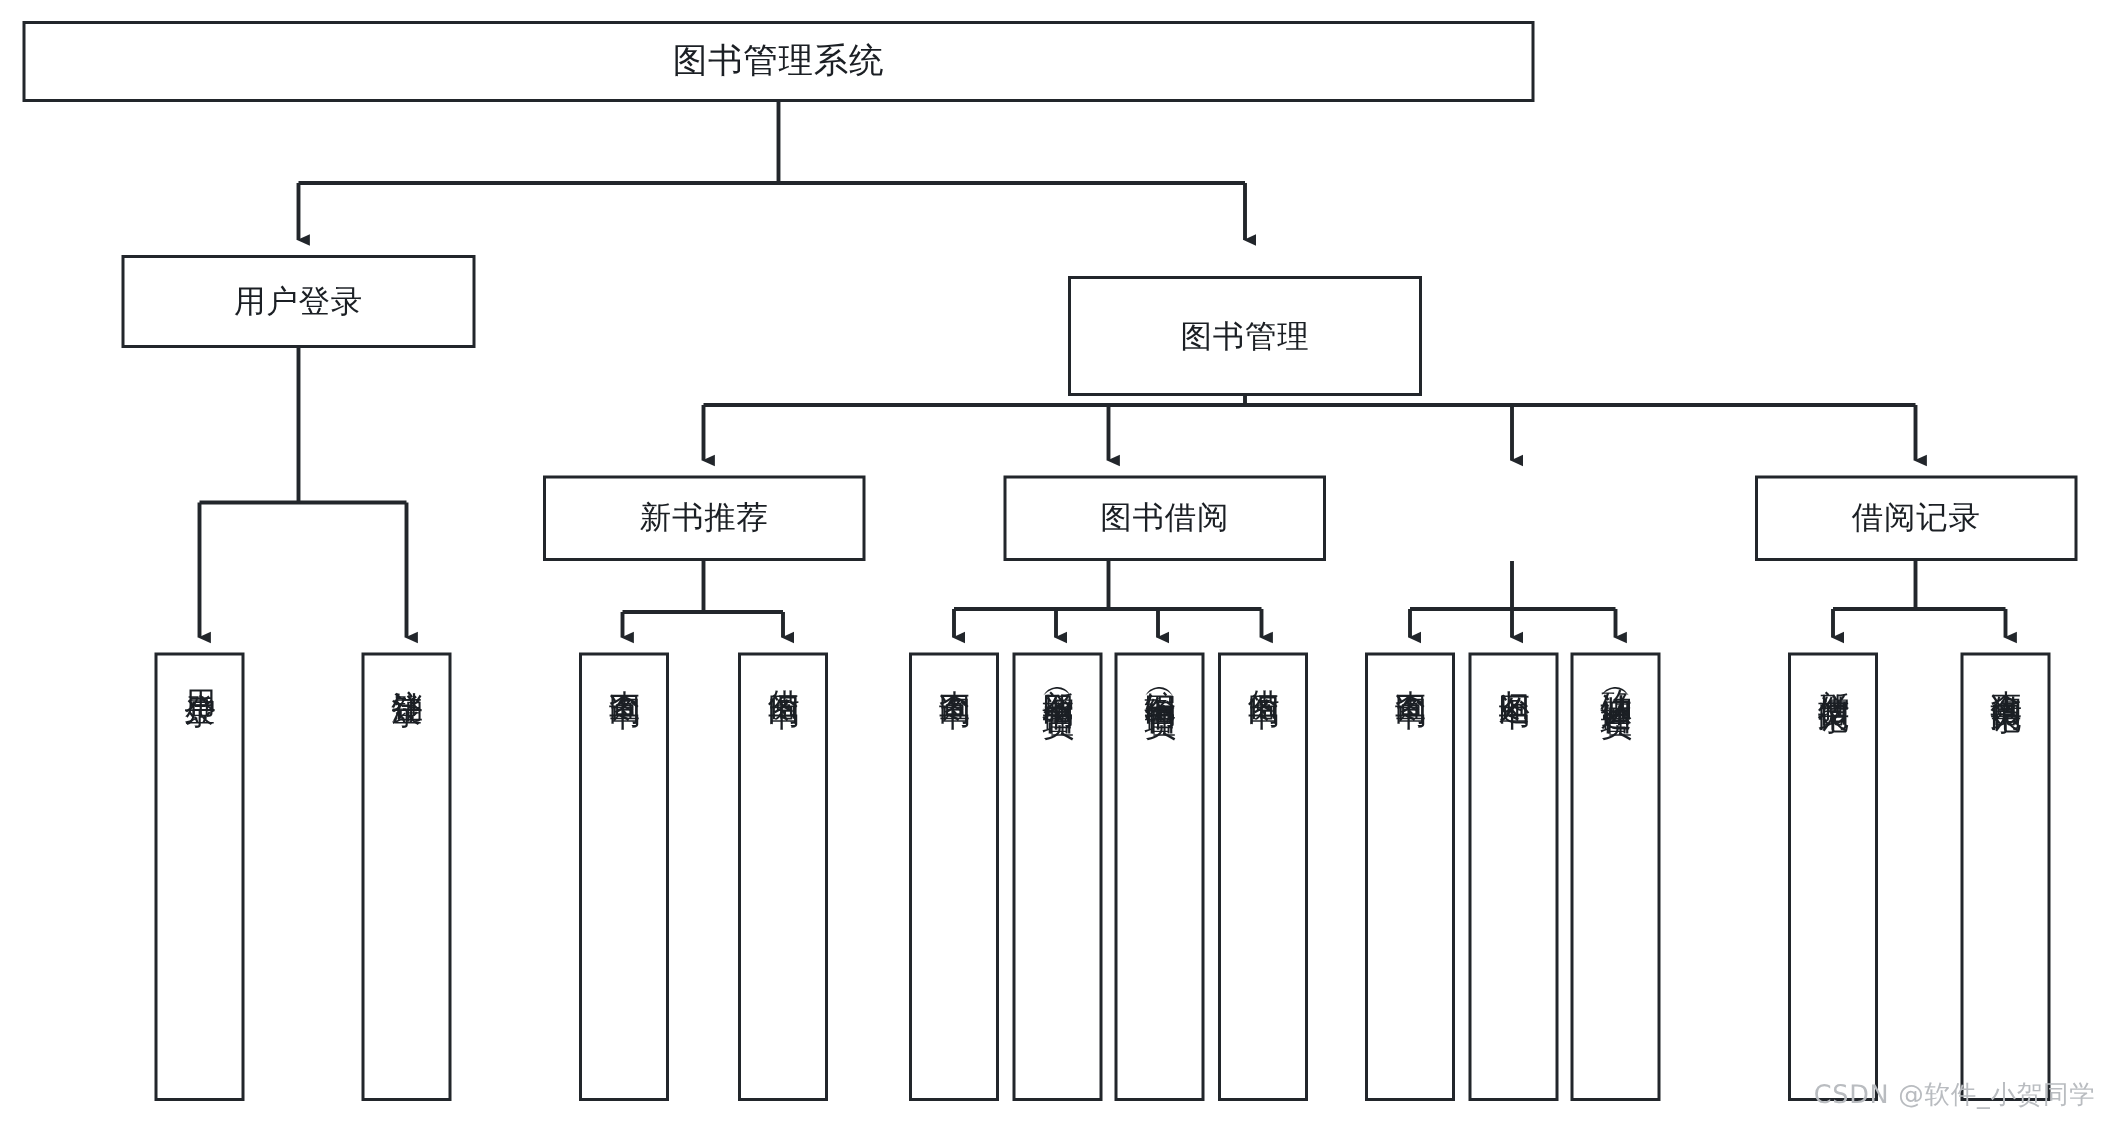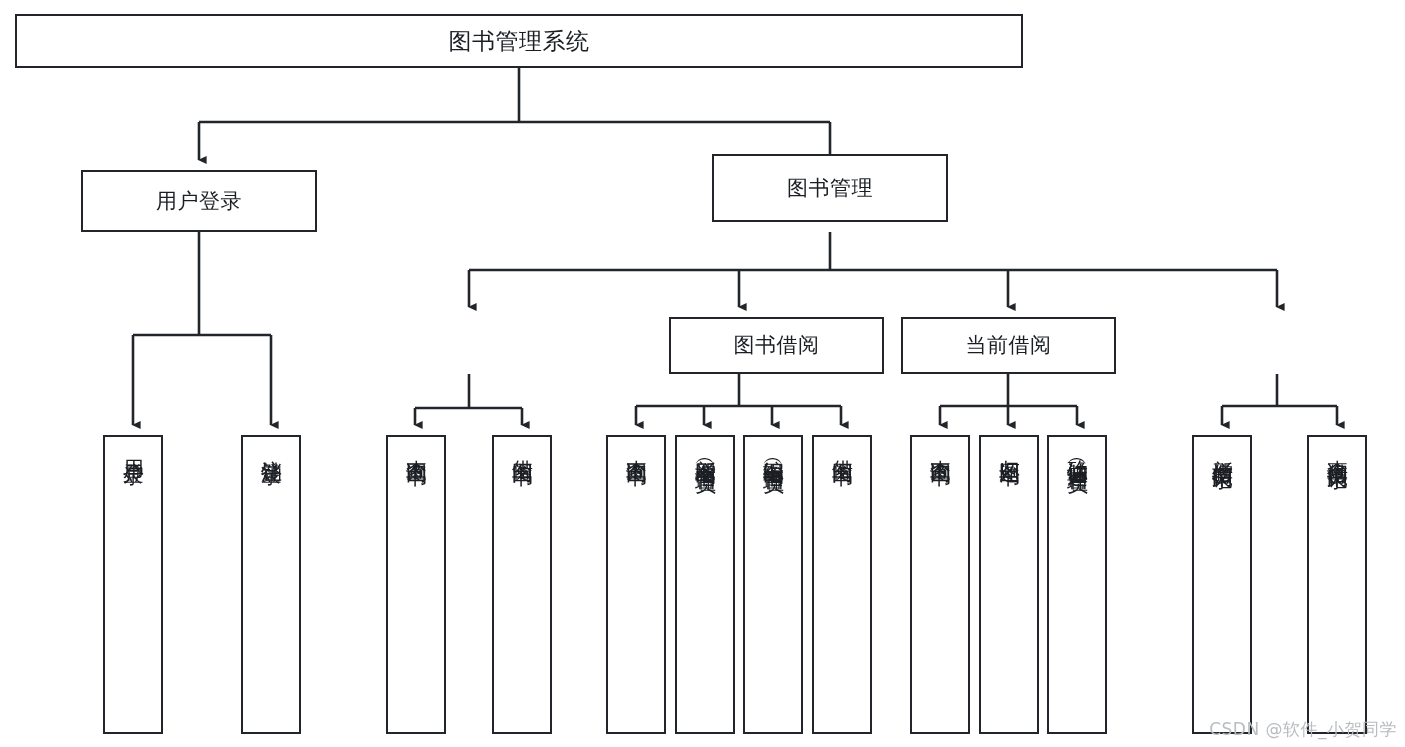--- a/index.html
+++ b/index.html
@@ -126,33 +126,36 @@
   </svg>
 
   <div class="node-box root" style="left:15px; top:14px; width:1008px; height:54px;">
     <span class="node-label">图书管理系统</span>
   </div>
 
   <div class="node-box" style="left:81px; top:170px; width:236px; height:62px;">
     <span class="node-label">用户登录</span>
   </div>
 
-  <div class="node-box" style="left:712px; top:154px; width:236px; height:68px;">
+  <div class="node-box" style="left:712px; top:184px; width:236px; height:80px;">
     <span class="node-label">图书管理</span>
   </div>
 
+  <div class="node-box" style="left:362px; top:317px; width:215px; height:57px;">
+    <span class="node-label">新书推荐</span>
+  </div>
 
   <div class="node-box" style="left:632px; top:317px; width:215px; height:57px;margin-left:37px;">
     <span class="node-label">图书借阅</span>
   </div>
 
-  <div class="node-box" style="left:901px; top:317px; width:215px; height:57px;">
-    <span class="node-label">当前借阅</span>
-  </div>
-
+
+  <div class="node-box" style="left:1170px; top:317px; width:215px; height:57px;">
+    <span class="node-label">借阅记录</span>
+  </div>
 
   <div class="node-box leaf" style="left:103px; top:435px; width:60px; height:299px;">
     <span class="node-label">用户登录</span>
   </div>
 
   <div class="node-box leaf" style="left:241px; top:435px; width:60px; height:299px;">
     <span class="node-label">注销登录</span>
   </div>
 
   <div class="node-box leaf" style="left:386px; top:435px; width:60px; height:299px;">

